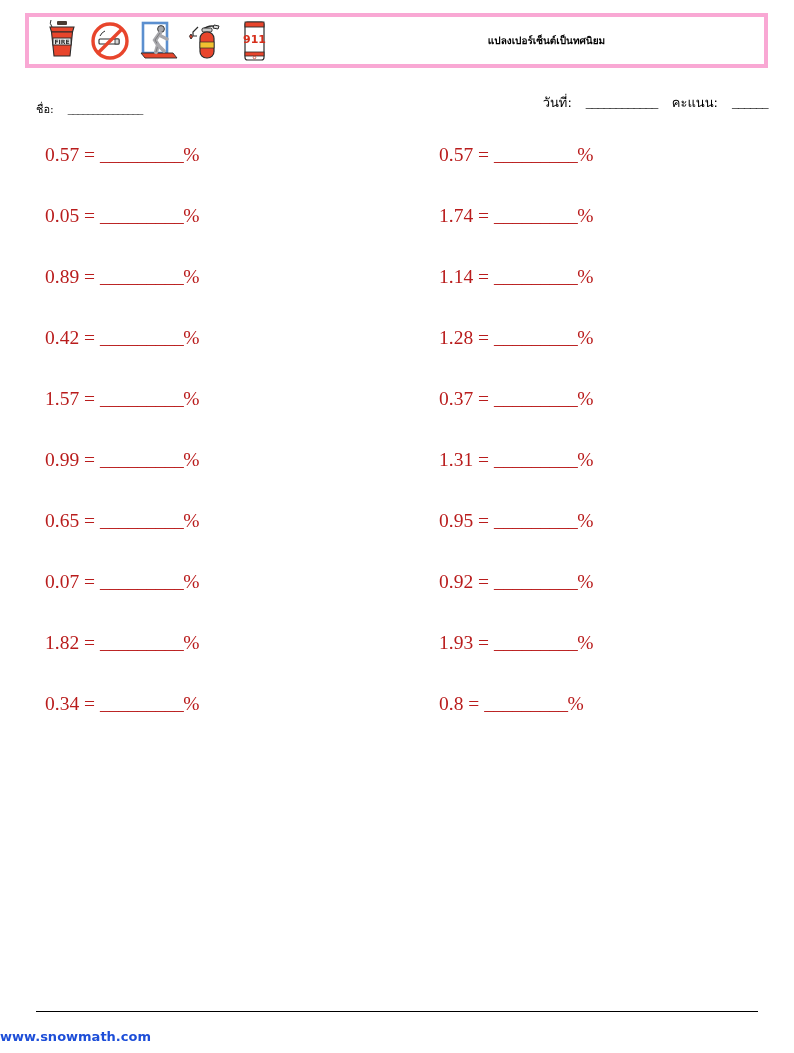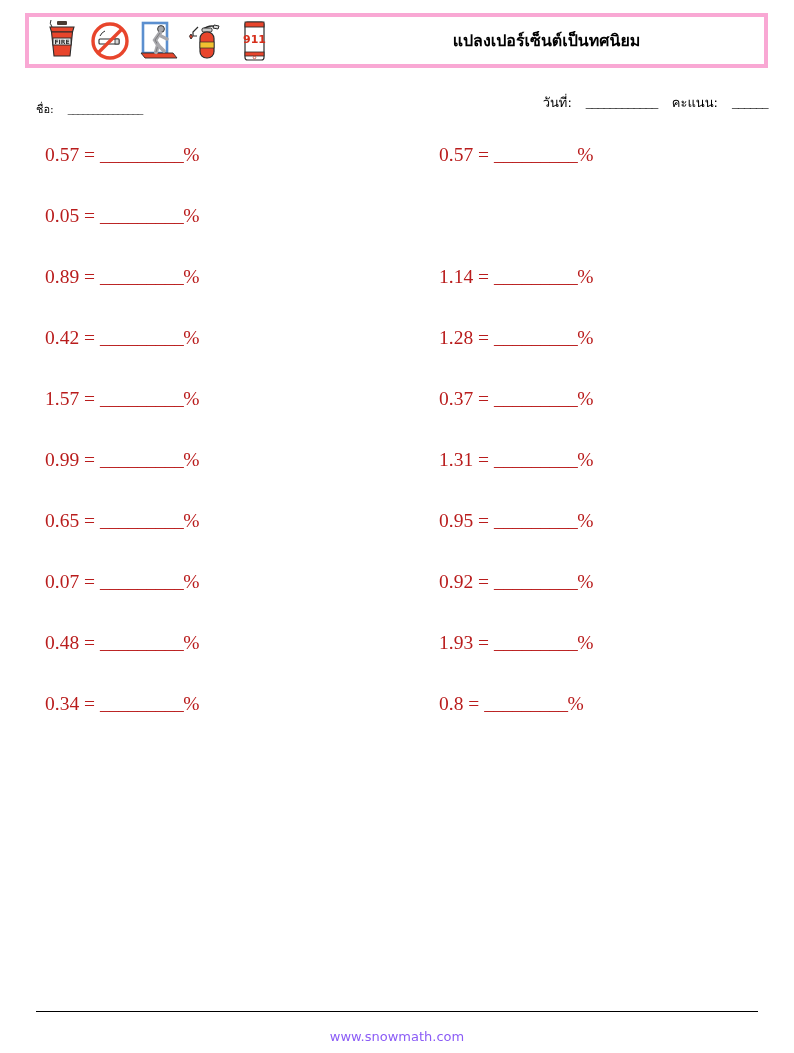--- a/index.html
+++ b/index.html
@@ -42,21 +42,21 @@
     flex: 0 0 auto;
   }
   .icon-cell svg { display: block; }
 
   .header-title {
     position: absolute;
     left: 0;
     right: 0;
     text-align: center;
     font-family: Liberation Sans, sans-serif;
-    font-size: 16px;
+    font-size: 10px;
     font-weight: bold;
     color: #000000;
     letter-spacing: 0px;
     pointer-events: none;
   }
   .header-title-wrap {
     position: absolute;
     left: 300px;
     right: 0;
     top: 0;
@@ -130,25 +130,24 @@
     top: 1011px;
     width: 722px;
     height: 0;
     border-top: 1.6px solid #000;
   }
   .footer-text {
     position: absolute;
     left: 0;
     top: 1029px;
     width: 794px;
-    text-align: center;
     font-family: "DejaVu Sans", "Liberation Sans", sans-serif;
     font-size: 13px;
-    font-weight: normal;
-    color: #8b5cf6;
+    font-weight: bold;
+    color: #1d4ed8;
   }
 </style>
 </head>
 <body>
 
 <div class="header-box">
 
   <div class="icon-strip">
 
     <div class="icon-cell">
@@ -223,20 +222,21 @@
 
 <div class="problems">
 
   <div class="prow">
     <div class="cell cell-left"><span>0.57</span> <span>=</span> <span class="blank">_________</span><span>%</span></div>
     <div class="cell cell-right"><span>0.57</span> <span>=</span> <span class="blank">_________</span><span>%</span></div>
   </div>
 
   <div class="prow">
     <div class="cell cell-left"><span>0.05</span> <span>=</span> <span class="blank">_________</span><span>%</span></div>
+    <div class="cell cell-right"><span>1.74</span> <span>=</span> <span class="blank">_________</span><span>%</span></div>
   </div>
 
   <div class="prow">
     <div class="cell cell-left"><span>0.89</span> <span>=</span> <span class="blank">_________</span><span>%</span></div>
     <div class="cell cell-right"><span>1.14</span> <span>=</span> <span class="blank">_________</span><span>%</span></div>
   </div>
 
   <div class="prow">
     <div class="cell cell-left"><span>0.42</span> <span>=</span> <span class="blank">_________</span><span>%</span></div>
     <div class="cell cell-right"><span>1.28</span> <span>=</span> <span class="blank">_________</span><span>%</span></div>
@@ -256,21 +256,21 @@
     <div class="cell cell-left"><span>0.65</span> <span>=</span> <span class="blank">_________</span><span>%</span></div>
     <div class="cell cell-right"><span>0.95</span> <span>=</span> <span class="blank">_________</span><span>%</span></div>
   </div>
 
   <div class="prow">
     <div class="cell cell-left"><span>0.07</span> <span>=</span> <span class="blank">_________</span><span>%</span></div>
     <div class="cell cell-right"><span>0.92</span> <span>=</span> <span class="blank">_________</span><span>%</span></div>
   </div>
 
   <div class="prow">
-    <div class="cell cell-left"><span>0.48</span> <span>=</span> <span class="blank">_________</span><span>%</span></div>
+    <div class="cell cell-left"><span>1.82</span> <span>=</span> <span class="blank">_________</span><span>%</span></div>
     <div class="cell cell-right"><span>1.93</span> <span>=</span> <span class="blank">_________</span><span>%</span></div>
   </div>
 
   <div class="prow">
     <div class="cell cell-left"><span>0.34</span> <span>=</span> <span class="blank">_________</span><span>%</span></div>
     <div class="cell cell-right"><span>0.8</span> <span>=</span> <span class="blank">_________</span><span>%</span></div>
   </div>
 
 </div>
 

